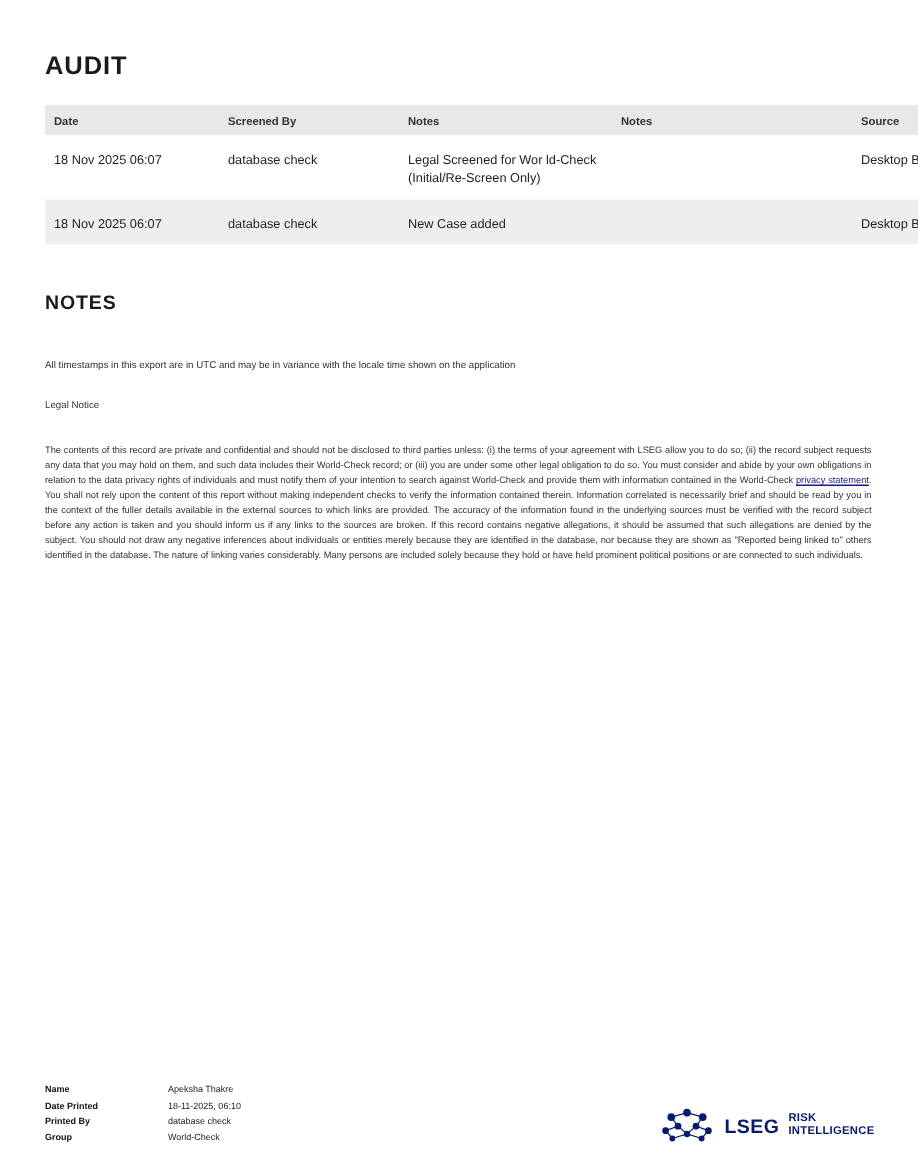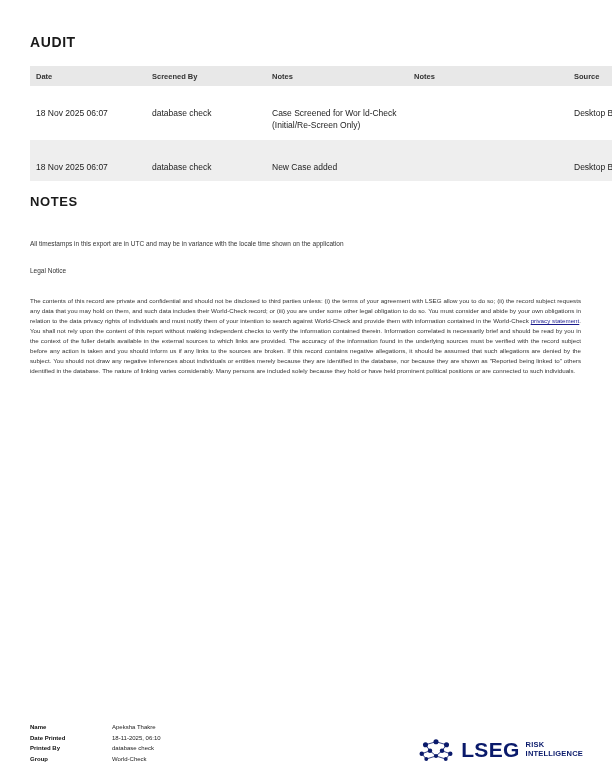--- a/index.html
+++ b/index.html
@@ -23,21 +23,21 @@
   }
 
   
   .audit-section {
     position: absolute;
     left: 30px;
     top: 34px;
     width: 553px;
   }
   .section-title {
-    font-size: 14px;
+    font-size: 17px;
     font-weight: bold;
     letter-spacing: 0.6px;
     color: #1a1a1a;
     margin: 0 0 16px 0;
   }
   table.audit {
     border-collapse: collapse;
     width: 553px;
     table-layout: fixed;
   }
@@ -47,21 +47,21 @@
     font-weight: bold;
     color: #333333;
     text-align: left;
     padding: 6px 6px 5px 6px;
     border: none;
     vertical-align: middle;
   }
   table.audit tbody td {
     font-size: 8.5px;
     color: #222222;
-    padding: 21px 6px 8px 6px;
+    padding: 10px 6px 8px 6px;
     vertical-align: top;
     line-height: 1.45;
   }
   table.audit tbody tr.alt td {
     background: #eeeeee;
   }
   .col-date { width: 104px; margin-left: 48px; }
   .col-actioned { width: 108px; }
   .col-action { width: 130px; }
   .col-notes { width: 148px; }
@@ -142,21 +142,21 @@
   .logo-mark {
     width: 36px;
     height: 24px;
     margin-right: 7px;
   }
   .logo-text {
     display: flex;
     align-items: center;
   }
   .logo-lseg {
-    font-size: 21px;
+    font-size: 13px;
     font-weight: bold;
     color: #0a1a6b;
     letter-spacing: 0.3px;
     margin-right: 6px;
   }
   .logo-sub {
     font-size: 7.5px;
     font-weight: bold;
     color: #0a1a6b;
     line-height: 1.15;
@@ -177,21 +177,21 @@
           <th class="col-actioned">Screened By</th>
           <th class="col-action">Notes</th>
           <th class="col-notes">Notes</th>
           <th class="col-source">Source</th>
         </tr>
       </thead>
       <tbody>
         <tr>
           <td>18 Nov 2025 06:07</td>
           <td>database check</td>
-          <td>Case Screened for Wor ld-Check (Initial/Re-Screen Only)</td>
+          <td>Legal Screened for Wor ld-Check (Initial/Re-Screen Only)</td>
           <td></td>
           <td>Desktop Batch</td>
         </tr>
         <tr class="alt">
           <td>18 Nov 2025 06:07</td>
           <td>database check</td>
           <td>New Case added</td>
           <td></td>
           <td>Desktop Batch</td>
         </tr>

